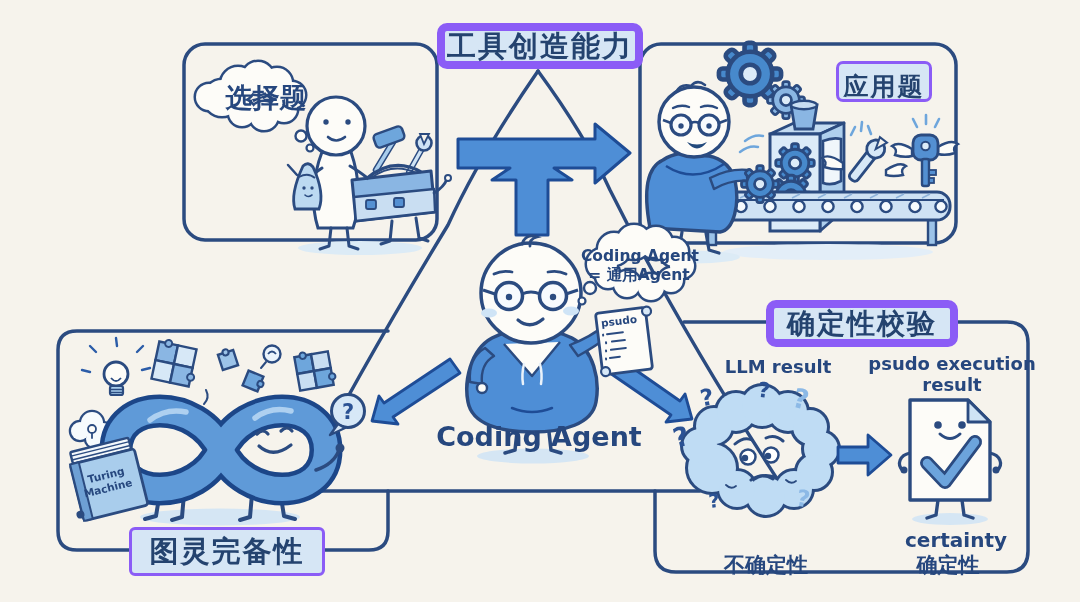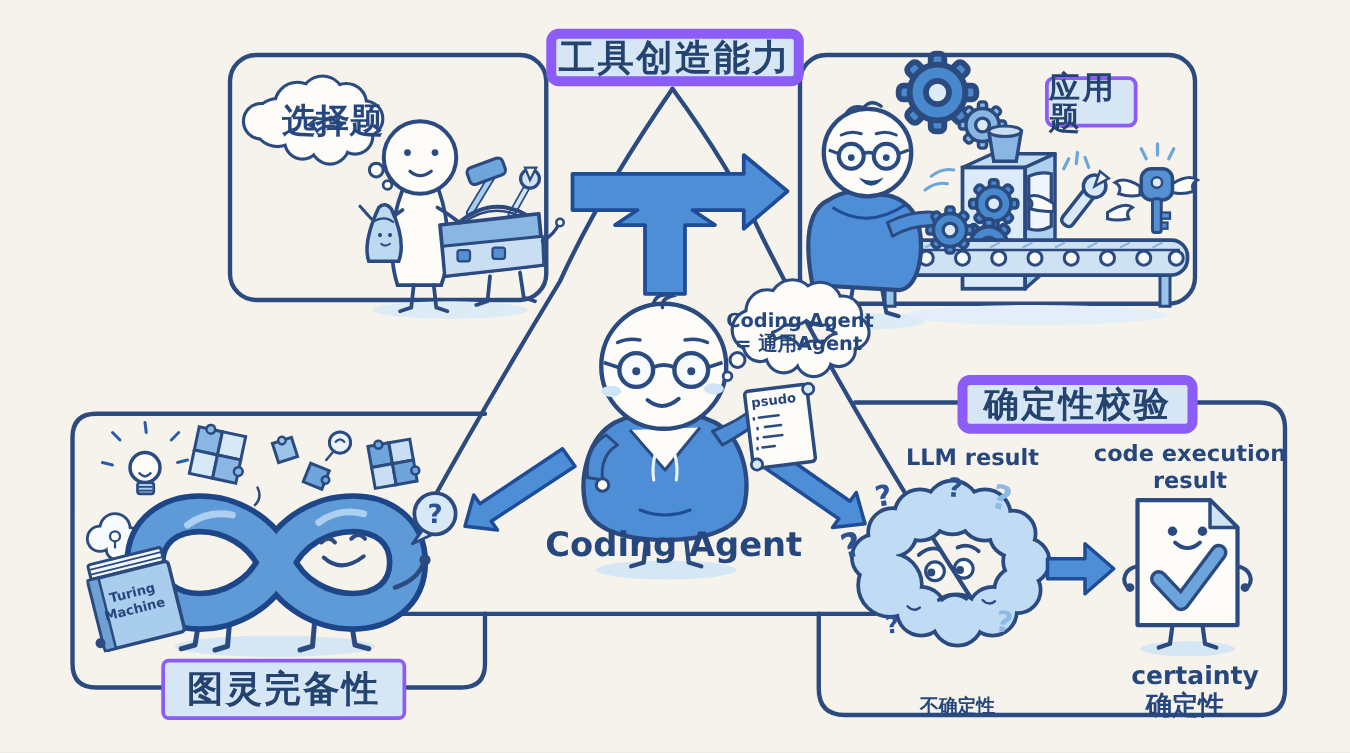--- a/index.html
+++ b/index.html
@@ -404,41 +404,41 @@
     <path d="M940,434 Q950,443 960,434" stroke="#2b4b80" stroke-width="3" fill="none" stroke-linecap="round"></path>
     <path d="M927,463 L945,482 L975,442" stroke="#2b4b80" stroke-width="14" fill="none" stroke-linecap="round" stroke-linejoin="round"></path>
     <path d="M927,463 L945,482 L975,442" stroke="#6ca4dc" stroke-width="8.5" fill="none" stroke-linecap="round" stroke-linejoin="round"></path>
   </g>
 </g>
 </svg>
 
 <div class="lbox" style="left:437px;top:23px;width:206px;height:46px;font-size:29px;">
   <span>工具创造能力</span>
 </div>
-<div class="lbox" style="left:836px;top:61px;width:74px;height:41px;font-size:25px;border-width:3.5px;border-radius:7px;">
+<div class="lbox" style="left:836px;top:61px;width:96px;height:41px;font-size:25px;border-width:3.5px;border-radius:7px;align-items:flex-end;">
   <span>应用题</span>
 </div>
 <div class="lbox" style="left:129px;top:527px;width:196px;height:49px;font-size:29px;border-width:3.5px;border-radius:6px;">
   <span>图灵完备性</span>
 </div>
 <div class="lbox" style="left:766px;top:300px;width:192px;height:47px;font-size:28px;">
   <span>确定性校验</span>
 </div>
 
 <div class="txt" style="left:266px;top:97px;font-size:27px;">选择题</div>
 <div class="txt" style="left:640px;top:257px;font-size:15.5px;">Coding Agent</div>
 <div class="txt" style="left:639px;top:276px;font-size:15.5px;">= 通用Agent</div>
 <div class="txt" style="left:539px;top:436px;font-size:27px;">Coding Agent</div>
 <div class="txt" style="left:619px;top:321px;font-size:10.5px;transform:translate(-50%,-50%) rotate(-7deg);">psudo</div>
 <div class="txt" style="left:106px;top:475px;font-size:10.5px;transform:translate(-50%,-50%) rotate(-14deg);">Turing</div>
 <div class="txt" style="left:108px;top:488px;font-size:10.5px;transform:translate(-50%,-50%) rotate(-14deg);">Machine</div>
 <div class="txt" style="left:778px;top:367px;font-size:18px;">LLM result</div>
-<div class="txt" style="left:952px;top:364px;font-size:18px;">code execution</div>
+<div class="txt" style="left:952px;top:364px;font-size:18px;">psudo execution</div>
 <div class="txt" style="left:952px;top:385px;font-size:18px;">result</div>
-<div class="txt" style="left:766px;top:565px;font-size:15px;">不确定性</div>
+<div class="txt" style="left:766px;top:565px;font-size:21px;">不确定性</div>
 <div class="txt" style="left:956px;top:540px;font-size:20px;">certainty</div>
 <div class="txt" style="left:948px;top:565px;font-size:21px;">确定性</div>
 
 <span class="qm" style="left:707px;top:398px;font-size:23px;transform:translate(-50%,-50%) rotate(-10deg);">?</span>
 <span class="qm" style="left:764px;top:391px;font-size:21px;transform:translate(-50%,-50%) rotate(6deg);">?</span>
 <span class="qm light" style="left:801px;top:399px;font-size:27px;transform:translate(-50%,-50%) rotate(14deg);">?</span>
 <span class="qm" style="left:681px;top:437px;font-size:27px;transform:translate(-50%,-50%) rotate(-14deg);">?</span>
 <span class="qm" style="left:714px;top:501px;font-size:19px;transform:translate(-50%,-50%) rotate(-6deg);">?</span>
 <span class="qm light" style="left:803px;top:499px;font-size:23px;transform:translate(-50%,-50%) rotate(10deg);">?</span>
 <span class="qm" style="left:348px;top:412px;font-size:21px;">?</span>

